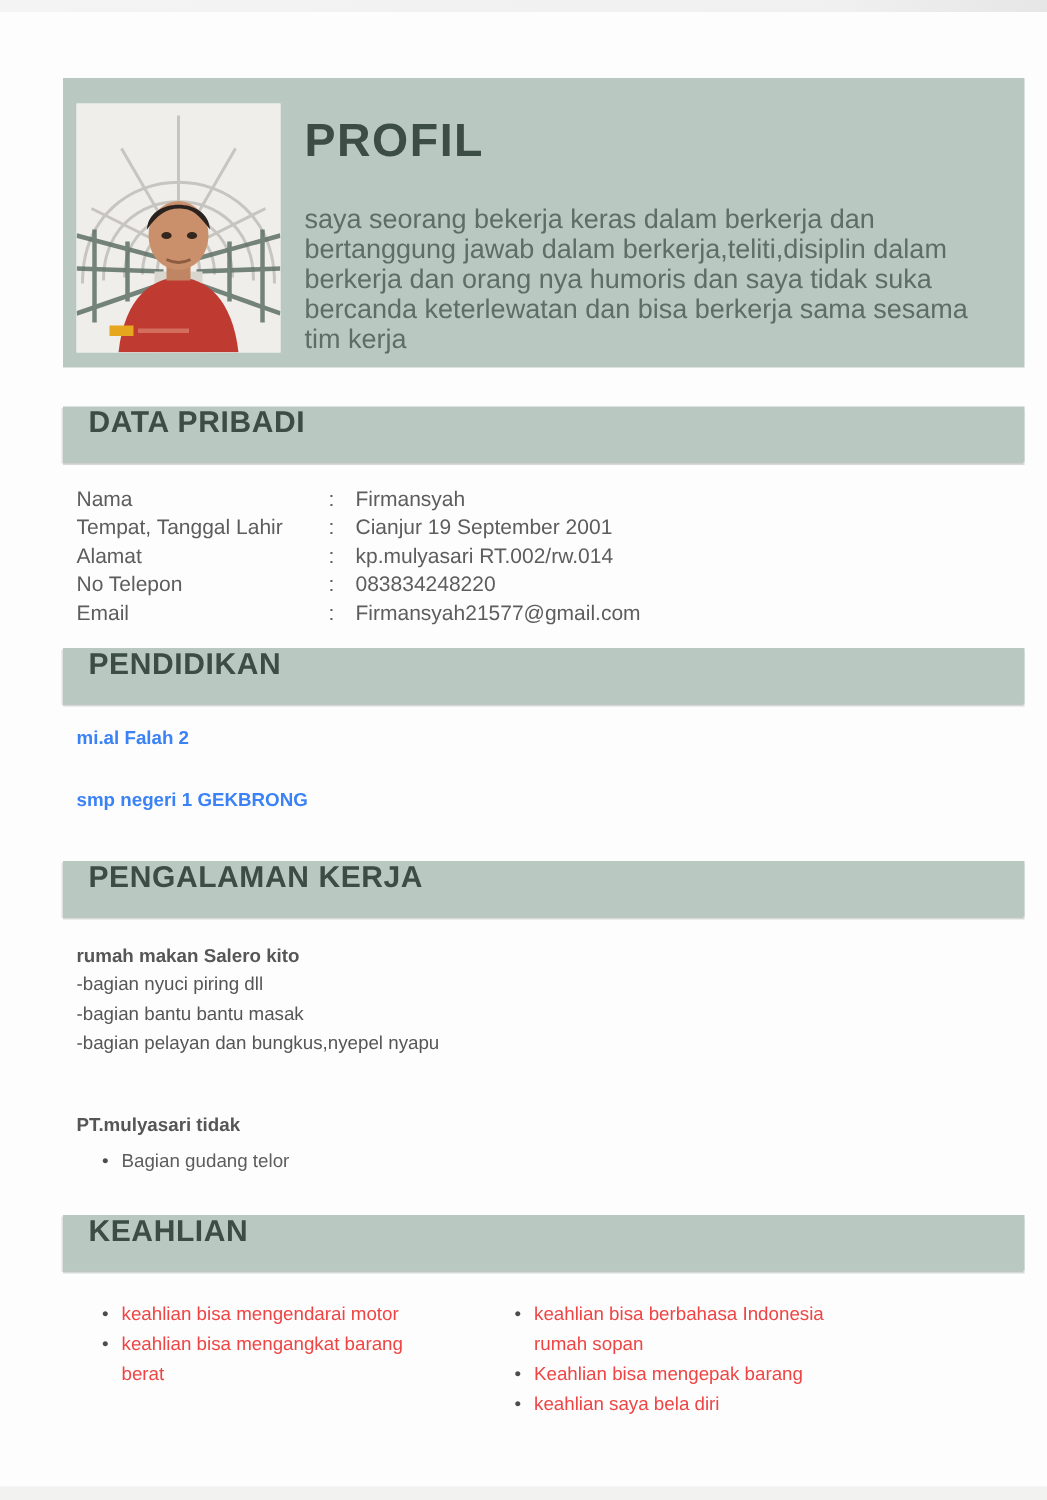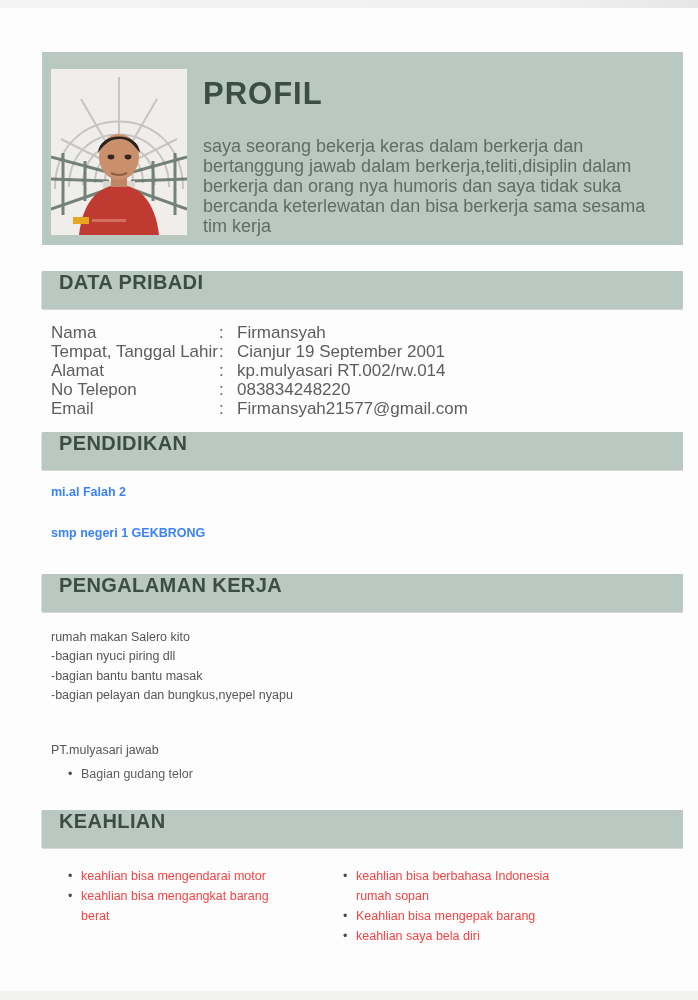--- a/index.html
+++ b/index.html
@@ -59,35 +59,35 @@
     box-shadow:0 2px 0 rgba(110,130,120,0.28), -1px 1px 0 rgba(110,130,120,0.22);
   }
   .section-bar .section-title{
     font-size:20px;font-weight:bold;color:var(--heading);letter-spacing:0.4px;
   }
   
   .bar-personal{margin-top:26px;}
   .fields{margin:15px 0 0 9px;}
   .field-row{
     display:grid;grid-template-columns:168px 18px auto;
-    font-size:17px;line-height:19px;color:var(--body);
+    font-size:14px;line-height:19px;color:var(--body);
   }
   
   .bar-education{margin-top:14px;}
   .edu-item{
     margin:14px 0 0 9px;font-size:12.5px;font-weight:bold;
     color:#3b82f6;line-height:19px;
   }
   .edu-item + .edu-item{margin-top:22px;}
   
   .bar-experience{margin-top:31px;}
   .job{margin-left:9px;}
   .job-1{margin-top:16px;}
   .job-2{margin-top:34px;}
-  .job-name{font-size:12.5px;font-weight:normal;color:#565656;line-height:20px;}
+  .job-name{font-size:12.5px;font-weight:bold;color:#565656;line-height:20px;}
   .job-line{font-size:12.5px;font-weight:normal;color:#565656;line-height:19.5px;}
   .job-bullets{margin-top:4px;}
   .bullet-item{
     display:flex;font-size:12.5px;color:var(--body);line-height:20px;
   }
   .bullet-dot{
     width:13px;flex:0 0 13px;margin-left:17px;color:#4c4c4c;
   }
   .bullet-dot::before{content:"\2022";}
   
@@ -205,21 +205,21 @@
   <div class="section-bar bar-experience">
     <span class="section-title">PENGALAMAN KERJA</span>
   </div>
   <div class="job job-1">
     <div class="job-name">rumah makan Salero kito</div>
     <div class="job-line">-bagian nyuci piring dll</div>
     <div class="job-line">-bagian bantu bantu masak</div>
     <div class="job-line">-bagian pelayan dan bungkus,nyepel nyapu</div>
   </div>
   <div class="job job-2">
-    <div class="job-name">PT.mulyasari jawab</div>
+    <div class="job-name">PT.mulyasari tidak</div>
     <div class="job-bullets">
       <div class="bullet-item">
         <span class="bullet-dot"></span>
         <span>Bagian gudang telor</span>
       </div>
     </div>
   </div>
 
   <div class="section-bar bar-skills">
     <span class="section-title">KEAHLIAN</span>

